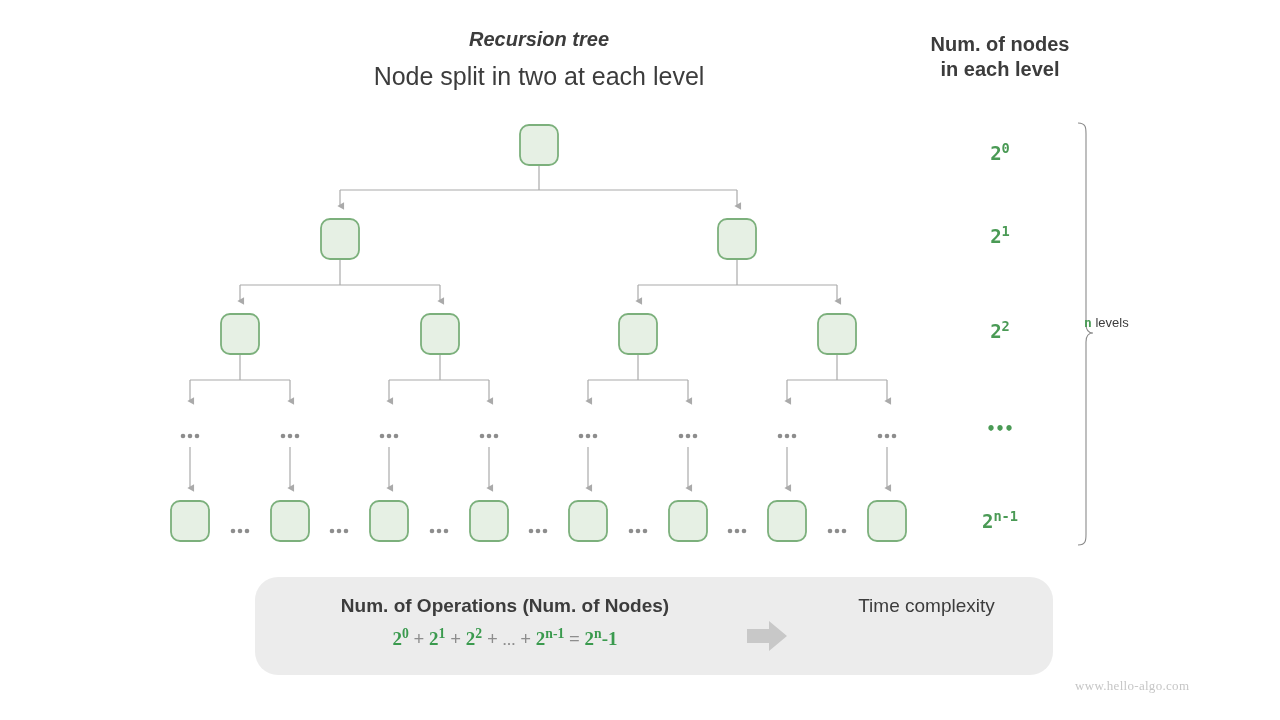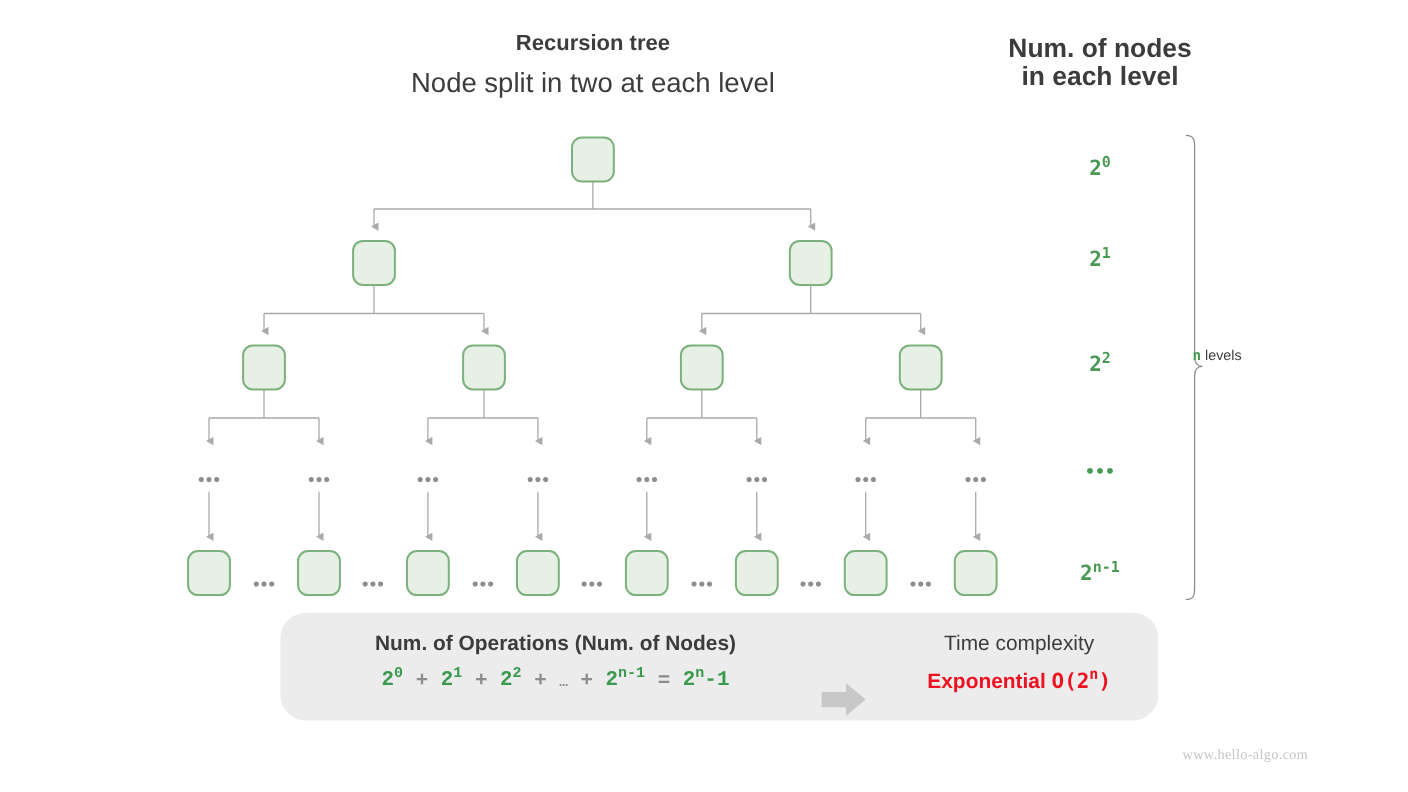--- a/index.html
+++ b/index.html
@@ -14,31 +14,31 @@
     overflow: hidden;
     font-family: "Liberation Sans", sans-serif;
     color: #3c3c3c;
   }
   .abs { position: absolute; }
 
   
   #title-main {
     left: 0; top: 28px; width: 1078px;
     text-align: center;
-    font-size: 20px; font-weight: bold; color: #3c3c3c;
+    font-size: 20px; font-weight: bold; color: #3c3c3c; font-style: italic;
   }
   #title-sub {
     left: 0; top: 62px; width: 1078px;
     text-align: center;
     font-size: 25px; font-weight: normal; color: #3c3c3c;
   }
   #col-header {
     left: 900px; top: 32px; width: 200px;
     text-align: center;
-    font-size: 24px; font-weight: bold; color: #3c3c3c;
+    font-size: 20px; font-weight: bold; color: #3c3c3c;
     line-height: 25px;
   }
 
   
   #tree-svg { left: 0; top: 0; }
 
   
   .level-label {
     font-family: "DejaVu Sans Mono", monospace;
     font-size: 19px; font-weight: bold;
@@ -55,35 +55,35 @@
   }
   #brace-note .nsym {
     font-family: "DejaVu Sans Mono", monospace;
     font-weight: bold;
     color: #4a9a55;
   }
   #brace-note .ln2 { display: block; }
 
   
   #summary-box {
-    left: 255px; top: 557px;
+    left: 255px; top: 577px;
     width: 798px; height: 98px;
     background: #ececec;
     border-radius: 23px;
   }
   #summary-left {
     left: 0px; top: 18px; width: 500px;
     text-align: center;
   }
   #summary-left .head {
     font-size: 19px; font-weight: bold; color: #3c3c3c;
   }
   #summary-left .formula {
     margin-top: 9px;
-    font-family: Liberation Mono, monospace;
+    font-family: Liberation Serif, serif;
     font-size: 19px; font-weight: bold;
     color: #3a9a4e;
     white-space: nowrap;
   }
   #summary-left .formula .op { color: #8d8d8d; font-weight: bold; }
   #summary-left .formula sup { font-size: 0.72em; }
 
   #summary-right {
     left: 545px; top: 18px; width: 253px;
     text-align: center;
@@ -323,24 +323,20 @@
       <span class="op" style="font-size:13px;">…</span>
       <span class="op">+</span>
       <span>2<sup>n-1</sup></span>
       <span class="op">=</span>
       <span>2<sup>n</sup>-1</span>
     </div>
   </div>
 
   <div class="abs" id="summary-right">
     <div class="head">Time complexity</div>
-    <div class="result">
-      <span>Exponential</span>
-      <span class="bigo">O(2<sup>n</sup>)</span>
-    </div>
   </div>
 </div>
 
 <svg class="abs" id="arrow-icon" width="44" height="36">
   <path d="M2,11 L24,11 L24,3 L42,18 L24,33 L24,25 L2,25 Z" fill="#c8c8c8"></path>
 </svg>
 
 <div class="abs" id="watermark">www.hello-algo.com</div>
 
 </body></html>

